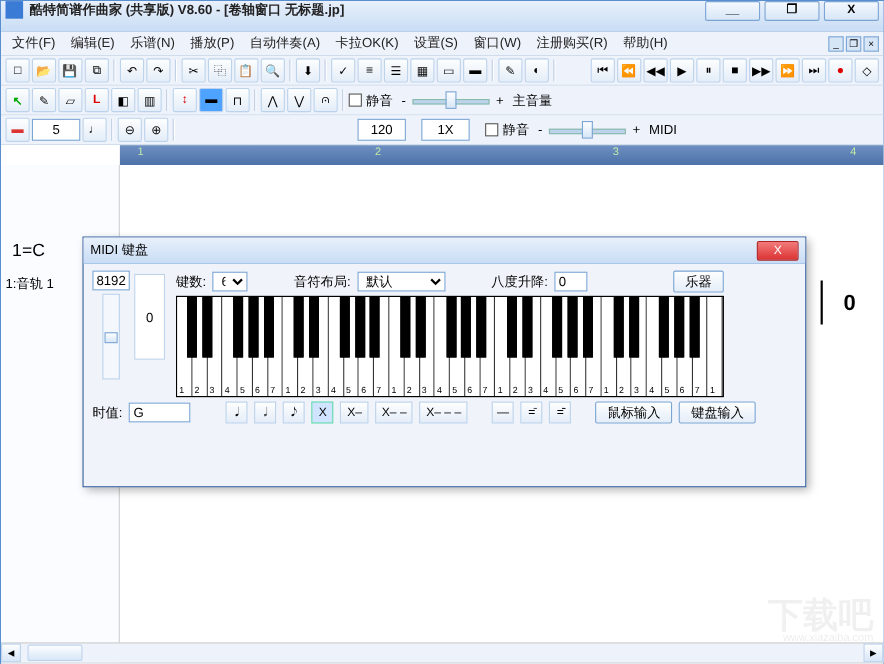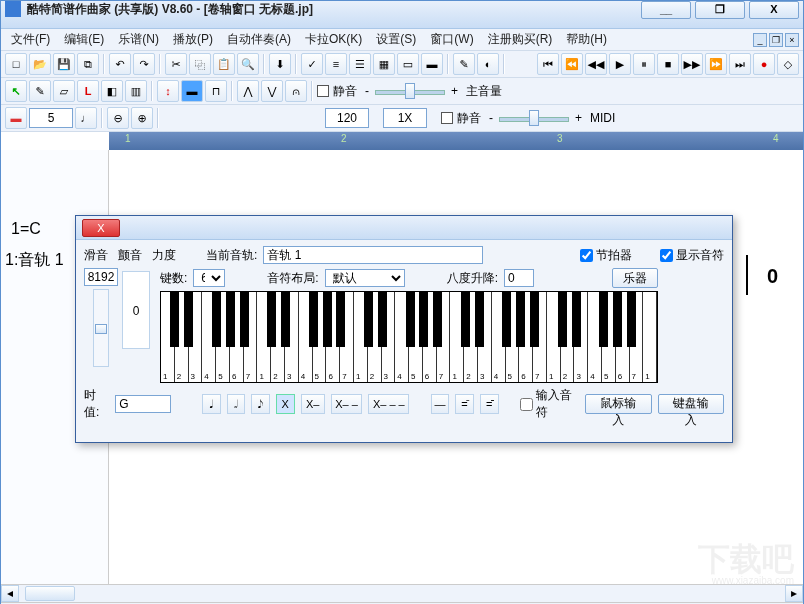--- a/index.html
+++ b/index.html
@@ -32,21 +32,21 @@
 .slider-h::before { content:""; position: absolute; left: 0; right: 0; top: 8px; height: 3px; background: #bcd3eb; border: 1px solid #8ba; }
 .slider-h .thumb { position: absolute; width: 10px; height: 16px; background: linear-gradient(#fdfefe,#d7e6f7); border: 1px solid #7ba5d4; top: 1px; left: 30px; }
 
 
 .workarea { position: relative; height: 470px; background: #fff; }
 .ruler { height: 18px; background: linear-gradient(#6e8fc2,#4d72a8); position: relative; margin-left: 108px; }
 .ruler .lbl { position: absolute; top: 1px; color: #bfe9a7; font-size: 10px; }
 .leftpanel { position: absolute; left: 0; top: 18px; bottom: 0; width: 108px; background: #fafcff; border-right: 1px solid #ccc; }
 .canvas { position: absolute; left: 108px; right: 0; top: 18px; bottom: 18px; background: #fff; }
 .staff-text { position: absolute; left: 10px; top: 88px; font-size: 16px; }
-.track-label { position: absolute; left: 4px; top: 118px; font-size: 16px; }
+.track-label { position: absolute; left: 4px; top: 118px; font-size: 12px; }
 .bar-0 { position: absolute; right: 25px; top: 115px; font-size: 20px; font-weight: bold; }
 .barline { position: absolute; right: 55px; top: 105px; width: 2px; height: 40px; background: #000; }
 .scrollbar-h { position: absolute; left: 0; right: 0; bottom: 0; height: 18px; background: #eef3fb; border-top: 1px solid #ccc; display: flex; }
 .sb-btn { width: 18px; height: 17px; background: linear-gradient(#fdfefe,#d7e6f7); border: 1px solid #bcd3eb; text-align: center; cursor: pointer; }
 .sb-track { flex: 1; position: relative; }
 .sb-thumb { position: absolute; left: 6px; top: 1px; width: 50px; height: 15px; background: linear-gradient(#fdfefe,#d7e6f7); border: 1px solid #bcd3eb; border-radius: 2px; cursor: pointer; }
 
 
 .statusbar { height: 18px; background: #eef3fb; border-top: 1px solid #ccc; padding: 2px 6px; font-size: 11px; }
 
@@ -225,42 +225,25 @@
         </div>
       <div class="sb-btn">▸</div>
     </div>
   </div>
 
   <div class="statusbar">Ready</div>
 </div>
 
 <div class="dialog">
   <div class="dlg-title">
+    <span>MIDI 键盘</span>
     <div class="dlg-close">X</div>
   </div>
   <div class="dlg-body">
 
-    <div class="dlg-row">
-      <span class="dlg-label" style="width:28px">滑音</span>
-      <span class="dlg-label" style="width:28px">颤音</span>
-      <span class="dlg-label" style="width:28px">力度</span>
-      <span style="width:14px"></span>
-      <span class="dlg-label">当前音轨:</span>
-      <input class="dlg-input" style="width: 220px;" value="音轨 1">
-      <div style="flex:1"></div>
-      <label class="dlg-chk">
-          <input type="checkbox" checked="" style="">
-          <span>节拍器</span>
-        </label>
-      <div style="width:16px"></div>
-      <label class="dlg-chk">
-          <input type="checkbox" checked="" style="">
-          <span>显示音符</span>
-        </label>
-    </div>
 
     <div class="dlg-row" style="align-items:flex-start">
       <div class="spinners">
         <div class="spinner">
             <input value="8192" style="">
             <div class="vslider">
               <div class="vthumb" style="top:34px"></div>
             </div>
           </div>
         <div class="spinner" style="width:28px">
@@ -428,24 +411,20 @@
       <div class="nb">𝅘𝅥𝅮</div>
       <div class="nb sel">X</div>
       <div class="nb" style="width:26px">X–</div>
       <div class="nb" style="width:34px">X– –</div>
       <div class="nb" style="width:44px">X– – –</div>
       <div style="width:10px"></div>
       <div class="nb">—</div>
       <div class="nb">=̄</div>
       <div class="nb">=̄̄</div>
       <div style="width:10px"></div>
-      <label class="dlg-chk">
-          <input type="checkbox" style="">
-          <span>输入音符</span>
-        </label>
       <button class="dlg-btn">鼠标输入</button>
       <button class="dlg-btn">键盘输入</button>
     </div>
   </div>
 </div>
 
 <div class="watermark">下载吧</div>
 <div class="watermark-url">www.xiazaiba.com</div>
 
 </body></html>

